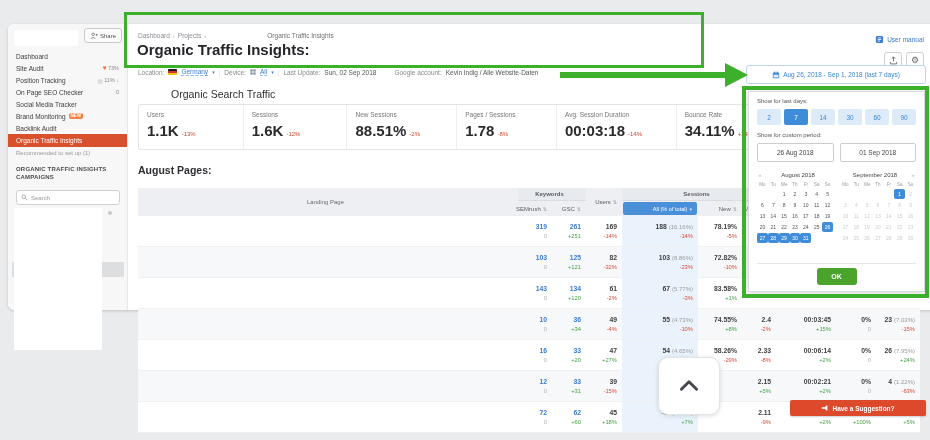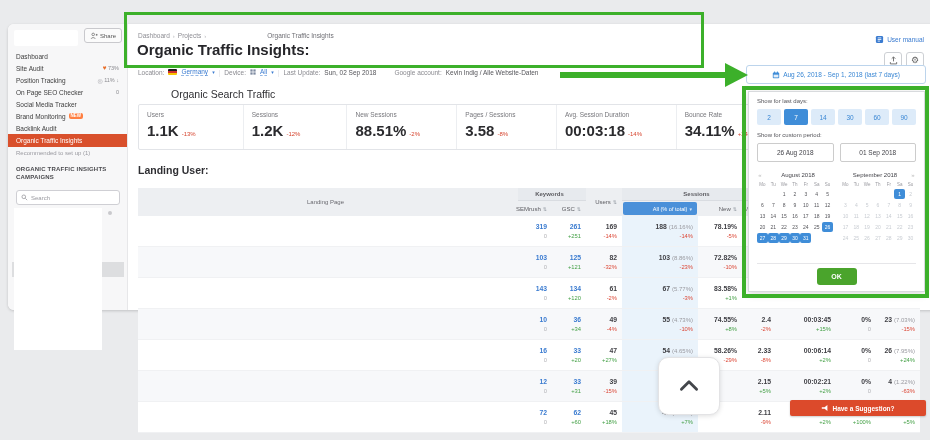--- a/index.html
+++ b/index.html
@@ -241,40 +241,40 @@
         </button>
       </div>
       <div class="sec-title">Organic Search Traffic</div>
       <div class="metric-row">
           <div class="mcard" style="width: 104px;">
             <div class="mlabel">Users</div>
             <div class="mvalrow"><span class="mvalue">1.1K</span><span class="mchg">-13%</span></div>
           </div>
           <div class="mcard" style="width: 104px;">
             <div class="mlabel">Sessions</div>
-            <div class="mvalrow"><span class="mvalue">1.2K</span><span class="mchg">-12%</span></div>
+            <div class="mvalrow"><span class="mvalue">1.6K</span><span class="mchg">-12%</span></div>
           </div>
           <div class="mcard" style="width: 110px;">
             <div class="mlabel">New Sessions</div>
             <div class="mvalrow"><span class="mvalue">88.51%</span><span class="mchg">-2%</span></div>
           </div>
           <div class="mcard" style="width: 100px;">
             <div class="mlabel">Pages / Sessions</div>
-            <div class="mvalrow"><span class="mvalue">3.58</span><span class="mchg">-8%</span></div>
+            <div class="mvalrow"><span class="mvalue">1.78</span><span class="mchg">-8%</span></div>
           </div>
           <div class="mcard" style="width: 120px;">
             <div class="mlabel">Avg. Session Duration</div>
             <div class="mvalrow"><span class="mvalue">00:03:18</span><span class="mchg">-14%</span></div>
           </div>
           <div class="mcard" style="width: 244px;">
             <div class="mlabel">Bounce Rate</div>
             <div class="mvalrow"><span class="mvalue">34.11%</span><span class="mchg">+240%</span></div>
           </div>
         </div>
-      <div class="lp-title">Landing User:</div>
+      <div class="lp-title">August Pages:</div>
       <div class="table">
         <div class="thead">
           <div class="h h-landing">Landing Page</div>
           <div class="h h-group h-kw">
               <span>Keywords</span>
             </div>
           <div class="h h-semrush">
               <span>SEMrush</span>
               <span class="sort">⇅</span>
             </div>

